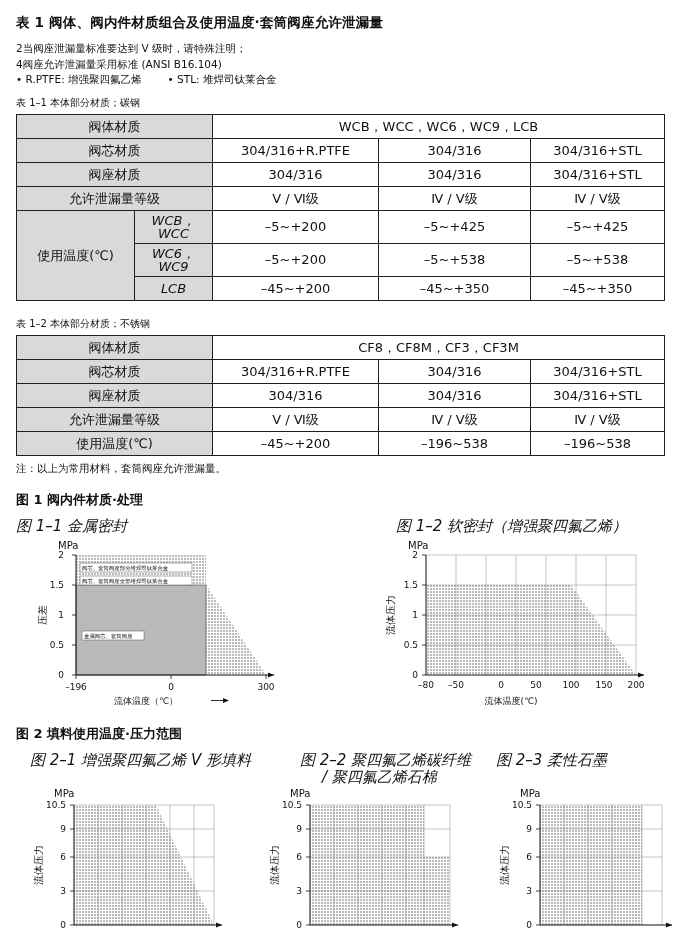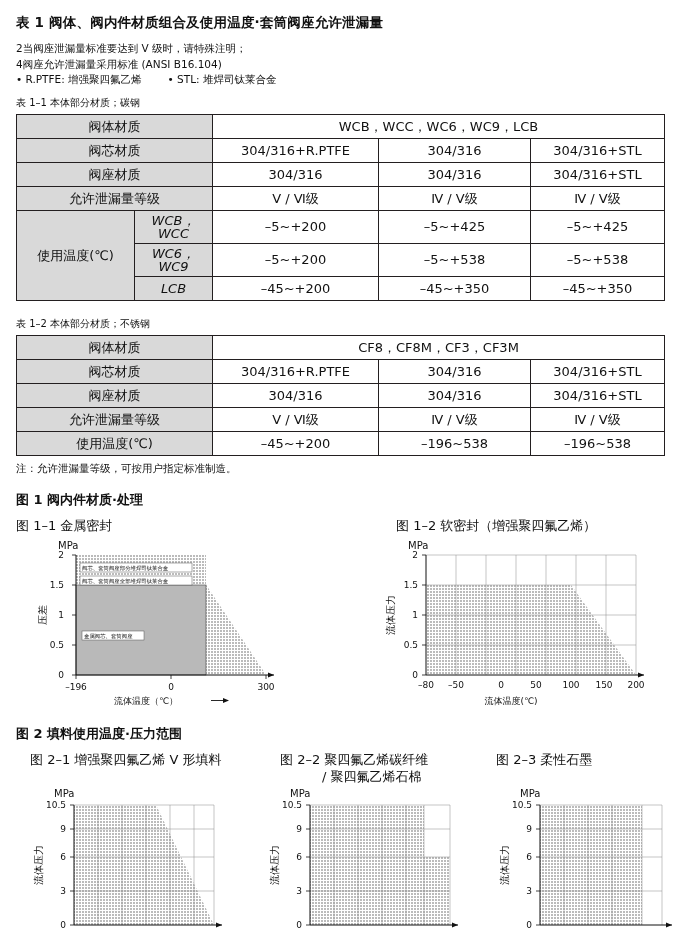--- a/index.html
+++ b/index.html
@@ -35,21 +35,21 @@
   td.sub{background:#d9d9d9;font-style:italic;}
   .note-small{font-size:10.5px;margin:6px 0 0 0;}
   h2.sec{font-size:13px;font-weight:bold;margin:15px 0 8px 0;}
   .charts-row{position:relative;width:648px;}
   .chart-box{position:relative;}
   svg{display:block;}
   .axis-text{font-size:9px;fill:#111;font-family:"DejaVu Sans","Liberation Sans",sans-serif;}
   .tiny-text{font-size:5.4px;fill:#111;font-family:"DejaVu Sans","Liberation Sans",sans-serif;}
   .vlabel{font-size:10px;fill:#111;font-family:"DejaVu Sans","Liberation Sans",sans-serif;}
   .unit{font-size:10px;fill:#111;}
-  .capline{font-size:13px;}
+  .capline{font-size:15px;font-style:italic;}
 </style>
 </head>
 <body>
 
 <div class="page">
 
   <h1 class="title">表 1 阀体、阀内件材质组合及使用温度·套筒阀座允许泄漏量</h1>
 
   <div class="notes">
     <div>2当阀座泄漏量标准要达到 V 级时，请特殊注明；</div>
@@ -146,21 +146,21 @@
       </tr>
       <tr>
         <td class="hdr">使用温度(℃)</td>
         <td>–45~+200</td>
         <td>–196~538</td>
         <td>–196~538</td>
       </tr>
     </tbody>
   </table>
 
-  <div class="note-small">注：允许泄漏量等级，可按用户指定标准制造。</div>
+  <div class="note-small">注：以上为常用材料，套筒阀座允许泄漏量。</div>
 
   <h2 class="sec">图 1 阀内件材质·处理</h2>
 
   <div style="position:relative;height:20px;">
     <div class="capline" style="position:absolute;left:0;top:0;">图 1–1 金属密封</div>
     <div class="capline" style="position:absolute;left:380px;top:0;">图 1–2 软密封（增强聚四氟乙烯）</div>
   </div>
 
   <div class="charts-row" style="height:180px;">
 
@@ -273,21 +273,21 @@
         <text class="vlabel" x="48" y="78" text-anchor="middle" transform="rotate(-90 48 78)">流体压力</text>
         <text class="axis-text" x="165" y="167" text-anchor="middle">流体温度(℃)</text>
       </svg>
     </div>
   </div>
 
   <h2 class="sec" style="margin-top:8px;">图 2 填料使用温度·压力范围</h2>
 
   <div style="position:relative;height:34px;">
     <div class="capline" style="position:absolute;left:0;top:0;padding-left:14px;">图 2–1 增强聚四氟乙烯 V 形填料</div>
-    <div class="capline" style="position:absolute;left:264px;top:0;">图 2–2 聚四氟乙烯碳纤维</div>
+    <div class="capline" style="position:absolute;left:284px;top:0;">图 2–2 聚四氟乙烯碳纤维</div>
     <div class="capline" style="position:absolute;left:290px;top:17px;margin-left:16px;">/ 聚四氟乙烯石棉</div>
     <div class="capline" style="position:absolute;left:480px;top:0;">图 2–3 柔性石墨</div>
   </div>
 
   <div class="charts-row" style="height:180px;">
 
     <div class="chart-box" style="position:absolute;left:0;top:0;">
       <svg width="218" height="175" viewBox="0 0 218 175">
         <defs>
           <pattern id="dots3" width="3" height="3" patternUnits="userSpaceOnUse">

